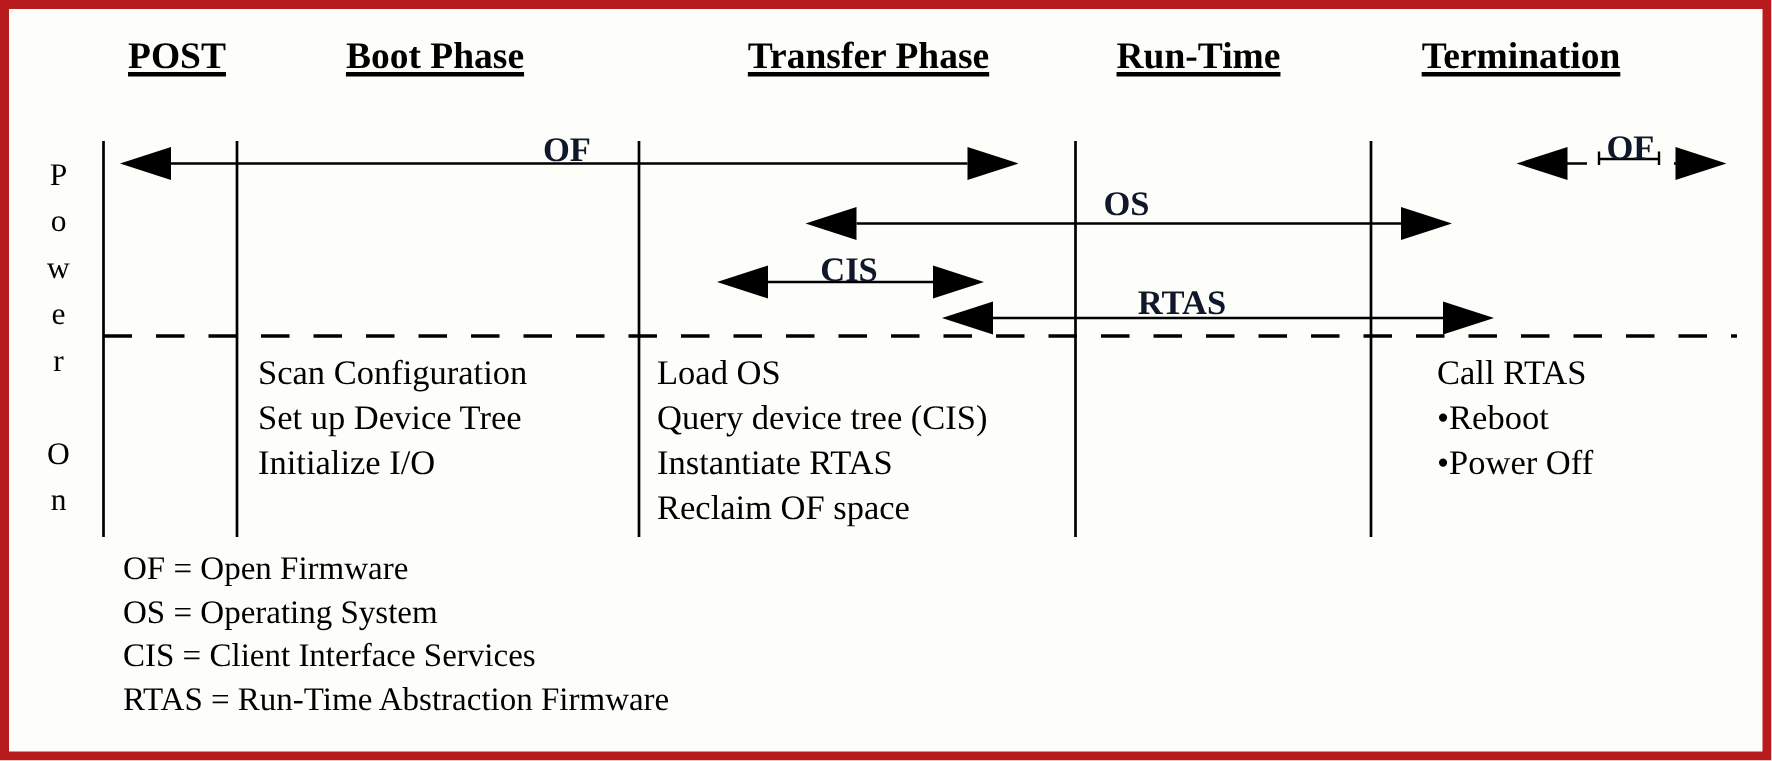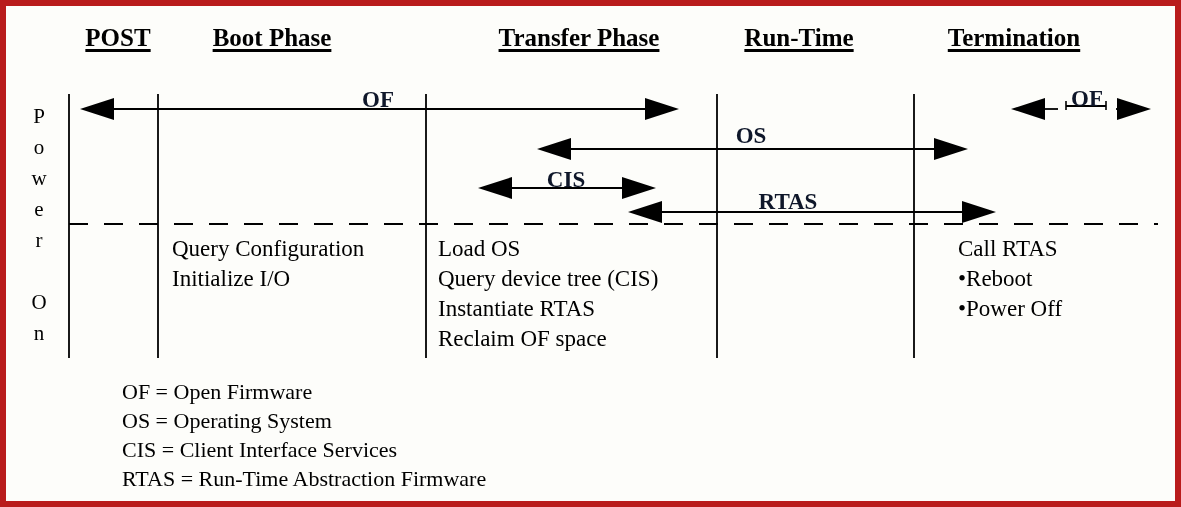--- a/index.html
+++ b/index.html
@@ -97,21 +97,21 @@
       <polygon points="1005,103 1039,92 1039,114" fill="#000000"></polygon>
       <polygon points="1145,103 1111,92 1111,114" fill="#000000"></polygon>
       <line x1="1030" y1="103" x2="1052" y2="103" stroke="#000000" stroke-width="1.8"></line>
       <line x1="1110" y1="103" x2="1130" y2="103" stroke="#000000" stroke-width="1.8"></line>
       <line x1="1060" y1="100" x2="1100" y2="100" stroke="#000000" stroke-width="1.8"></line>
       <line x1="1060" y1="95" x2="1060" y2="104" stroke="#000000" stroke-width="1.6"></line>
       <line x1="1100" y1="95" x2="1100" y2="104" stroke="#000000" stroke-width="1.6"></line>
     </svg>
 
   <div class="phase-title" style="left:112px; top:18px;">POST</div>
-  <div class="phase-title" style="left:266px; top:18px;text-align:right;">Boot Phase</div>
+  <div class="phase-title" style="left:284px; top:18px;text-align:right;">Boot Phase</div>
   <div class="phase-title" style="left:573px; top:18px;">Transfer Phase</div>
   <div class="phase-title" style="left:793px; top:18px;">Run-Time</div>
   <div class="phase-title" style="left:1008px; top:18px;">Termination</div>
 
   <div id="power-axis">
       <div class="power-letter" style="left: 33px; top: 98px;">P</div>
       <div class="power-letter" style="left: 33px; top: 129px;">o</div>
       <div class="power-letter" style="left: 33px; top: 160px;">w</div>
       <div class="power-letter" style="left: 33px; top: 191px;">e</div>
       <div class="power-letter" style="left: 33px; top: 222px;">r</div>
@@ -119,35 +119,36 @@
       <div class="power-letter" style="left: 33px; top: 315px;">n</div>
     </div>
 
   <div class="arrow-label" style="left:372px; top:81px;">OF</div>
   <div class="arrow-label" style="left:745px; top:117px;">OS</div>
   <div class="arrow-label" style="left:560px; top:161px;">CIS</div>
   <div class="arrow-label" style="left:782px; top:183px;">RTAS</div>
   <div class="arrow-label" style="left:1081px; top:80px;">OF</div>
 
   <div class="task-list" style="left:166px; top:228px;">
-      <span class="task-line">Query Configuration</span>
+      <span class="task-line">Scan Configuration</span>
+      <span class="task-line">Set up Device Tree</span>
       <span class="task-line">Initialize I/O</span>
     </div>
   <div class="task-list" style="left:432px; top:228px;">
       <span class="task-line">Load OS</span>
       <span class="task-line">Query device tree (CIS)</span>
       <span class="task-line">Instantiate RTAS</span>
       <span class="task-line">Reclaim OF space</span>
     </div>
   <div class="task-list" style="left:925px; top:228px;margin-left:27px;">
       <span class="task-line">Call RTAS</span>
       <span class="task-line">•Reboot</span>
       <span class="task-line">•Power Off</span>
     </div>
 
-  <div class="legend" style="left:76px; top:371px;margin-left:40px;">
+  <div class="legend" style="left:76px; top:358px;">
       <span class="legend-line">OF = Open Firmware</span>
       <span class="legend-line">OS = Operating System</span>
       <span class="legend-line">CIS = Client Interface Services</span>
       <span class="legend-line">RTAS = Run-Time Abstraction Firmware</span>
     </div>
 
 </div>
 
 </body></html>

